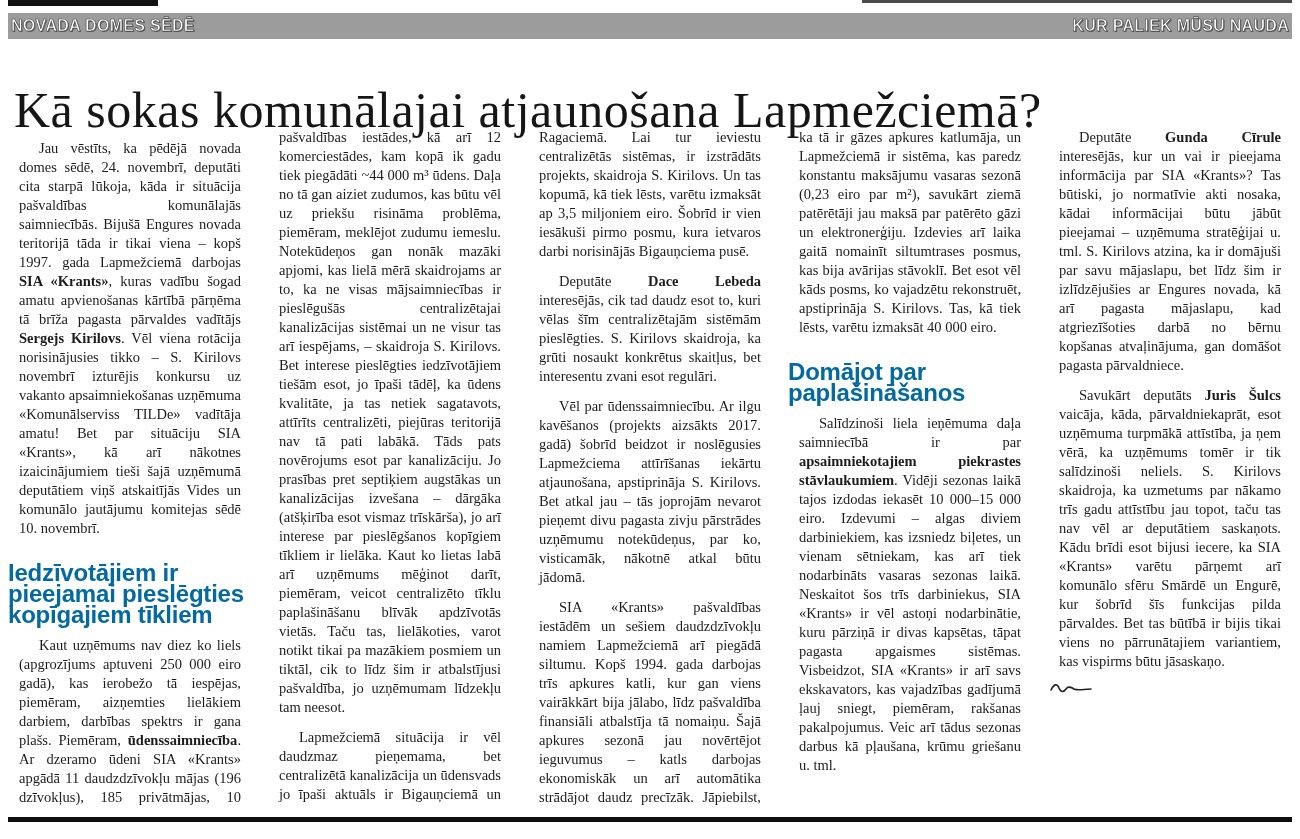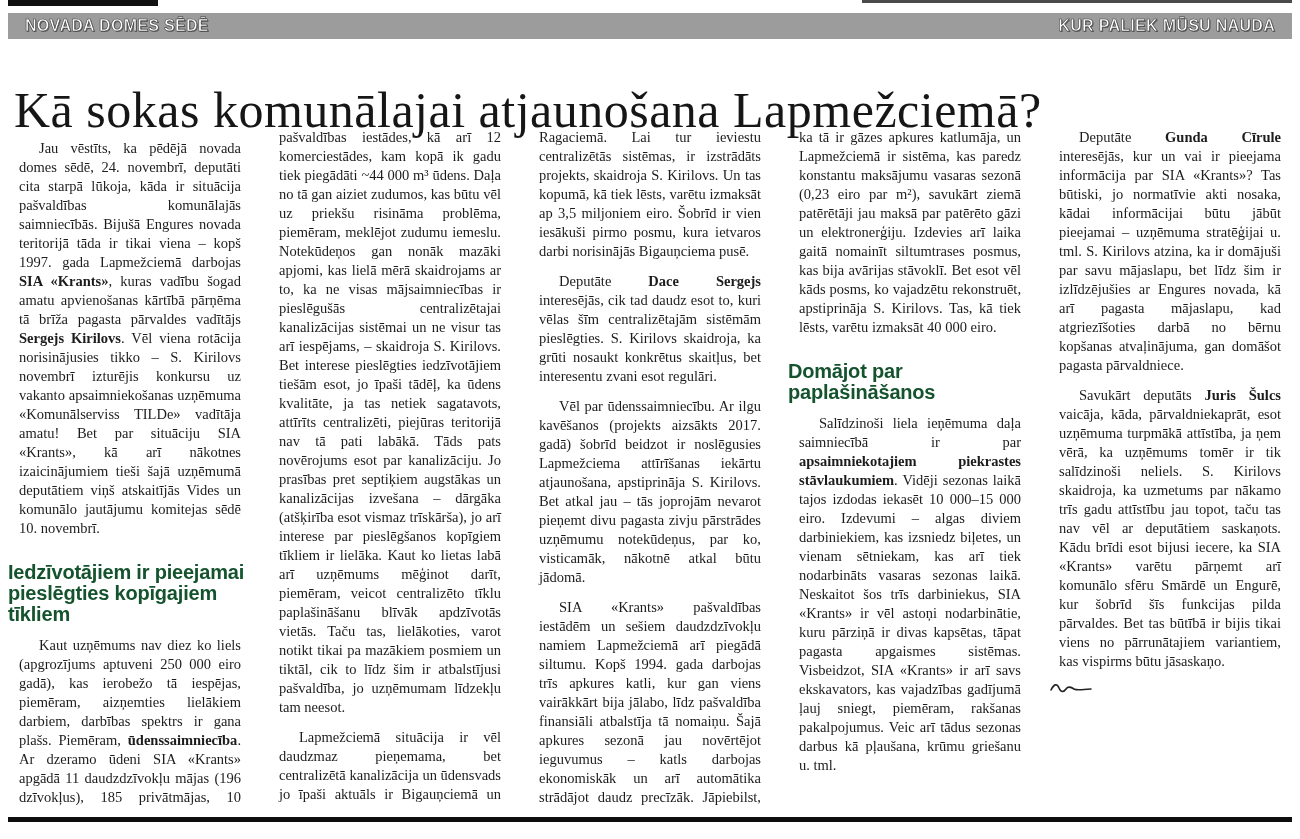--- a/index.html
+++ b/index.html
@@ -3,35 +3,35 @@
 <meta charset="utf-8">
 <style>
   html,body{margin:0;padding:0;background:#ffffff;}
   .page{position:relative;width:1300px;height:839px;background:#ffffff;overflow:hidden;
         font-family:"Liberation Serif",serif;color:#1c1c1c;}
   
   .fold-mark{position:absolute;left:8px;top:0;width:150px;height:6px;background:#111;}
   .top-rule{position:absolute;left:862px;top:0;width:430px;height:3px;background:#4a4a4a;}
   
   .kicker-bar{position:absolute;left:8px;top:13px;width:1284px;height:26px;background:#9c9c9c;
-              display:flex;justify-content:space-between;align-items:center;padding:0 17px;box-sizing:border-box;}
+              display:flex;justify-content:space-between;align-items:center;padding:0 3px;box-sizing:border-box;}
   .kicker{font-family:"Liberation Sans",sans-serif;font-weight:bold;font-size:16px;line-height:1;
           color:#ffffff;letter-spacing:.3px;-webkit-text-stroke:.6px #3f3f3f;
           text-shadow:1px 1px 0 rgba(40,40,40,.55);}
   
   .headline{position:absolute;left:14px;top:48px;width:1275px;
             font-family:"Liberation Serif",serif;font-weight:400;font-size:50px;line-height:1.12;
             letter-spacing:.5px;color:#161616;white-space:nowrap;}
   
   .article{position:absolute;left:8px;top:128px;width:1284px;height:688px;overflow:hidden;
            column-count:5;column-gap:16px;column-fill:balance;}
   .para{margin:11px;text-indent:20px;text-align:justify;font-size:14.5px;line-height:19px;color:#1c1c1c;}
   .para .b{font-weight:bold;}
   .subhead{margin:24px 0 4px 0;font-family:"Liberation Sans",sans-serif;font-weight:bold;
-           font-size:20px;line-height:21px;color:#14532d;letter-spacing:-.2px;break-after:avoid;}
+           font-size:24px;line-height:21px;color:#0369a1;letter-spacing:-.2px;break-after:avoid;}
   .endmark{display:block;margin:4px 0 0 2px;}
   
   .tail{break-inside:avoid;margin-top:12px;}
   .byline{border-top:1px solid #858585;border-bottom:1px solid #858585;
           padding:8px 0 9px 2px;margin:0 0 10px 0;
           font-family:"Liberation Sans",sans-serif;font-weight:bold;font-size:14px;
           letter-spacing:1.6px;color:#222;}
   .funding{position:relative;padding-left:2px;min-height:80px;}
   .funding-line{font-family:"Liberation Sans",sans-serif;font-style:italic;
                 font-size:15.5px;line-height:19.5px;color:#161616;}
@@ -56,21 +56,21 @@
   </div>
 
   <h1 class="headline">Kā sokas komunālajai atjaunošana Lapmežciemā?</h1>
 
   <div class="article" id="article-flow">
 
     <p class="para"><span>Jau vēstīts, ka pēdējā novada domes sēdē, 24. novembrī, deputāti cita starpā lūkoja, kāda ir situācija pašvaldības komunālajās saimniecībās. Bijušā Engures novada teritorijā tāda ir tikai viena – kopš 1997. gada Lapmežciemā darbojas </span><span class="b">SIA «Krants»</span><span>, kuras vadību šogad amatu apvienošanas kārtībā pārņēma tā brīža pagasta pārvaldes vadītājs </span><span class="b">Sergejs Kirilovs</span><span>. Vēl viena rotācija norisinājusies tikko – S. Kirilovs novembrī izturējis konkursu uz vakanto apsaimniekošanas uzņēmuma «Komunālserviss TILDe» vadītāja amatu! Bet par situāciju SIA «Krants», kā arī nākotnes izaicinājumiem tieši šajā uzņēmumā deputātiem viņš atskaitījās Vides un komunālo jautājumu komitejas sēdē 10. novembrī.</span></p>
       <h2 class="subhead">Iedzīvotājiem ir pieejamai pieslēgties kopīgajiem tīkliem</h2>
       <p class="para"><span>Kaut uzņēmums nav diez ko liels (apgrozījums aptuveni 250 000 eiro gadā), kas ierobežo tā iespējas, piemēram, aizņemties lielākiem darbiem, darbības spektrs ir gana plašs. Piemēram, </span><span class="b">ūdenssaimniecība</span><span>. Ar dzeramo ūdeni SIA «Krants» apgādā 11 daudzdzīvokļu mājas (196 dzīvokļus), 185 privātmājas, 10 pašvaldības iestādes, kā arī 12 komerciestādes, kam kopā ik gadu tiek piegādāti ~44 000 m³ ūdens. Daļa no tā gan aiziet zudumos, kas būtu vēl uz priekšu risināma problēma, piemēram, meklējot zudumu iemeslu. Notekūdeņos gan nonāk mazāki apjomi, kas lielā mērā skaidrojams ar to, ka ne visas mājsaimniecības ir pieslēgušās centralizētajai kanalizācijas sistēmai un ne visur tas arī iespējams, – skaidroja S. Kirilovs. Bet interese pieslēgties iedzīvotājiem tiešām esot, jo īpaši tādēļ, ka ūdens kvalitāte, ja tas netiek sagatavots, attīrīts centralizēti, piejūras teritorijā nav tā pati labākā. Tāds pats novērojums esot par kanalizāciju. Jo prasības pret septiķiem augstākas un kanalizācijas izvešana – dārgāka (atšķirība esot vismaz trīskārša), jo arī interese par pieslēgšanos kopīgiem tīkliem ir lielāka. Kaut ko lietas labā arī uzņēmums mēģinot darīt, piemēram, veicot centralizēto tīklu paplašināšanu blīvāk apdzīvotās vietās. Taču tas, lielākoties, varot notikt tikai pa mazākiem posmiem un tiktāl, cik to līdz šim ir atbalstījusi pašvaldība, jo uzņēmumam līdzekļu tam neesot.</span></p>
       <p class="para"><span>Lapmežciemā situācija ir vēl daudzmaz pieņemama, bet centralizētā kanalizācija un ūdensvads jo īpaši aktuāls ir Bigauņciemā un Ragaciemā. Lai tur ieviestu centralizētās sistēmas, ir izstrādāts projekts, skaidroja S. Kirilovs. Un tas kopumā, kā tiek lēsts, varētu izmaksāt ap 3,5 miljoniem eiro. Šobrīd ir vien iesākuši pirmo posmu, kura ietvaros darbi norisinājās Bigauņciema pusē.</span></p>
-      <p class="para"><span>Deputāte </span><span class="b">Dace Sergejs</span><span> interesējās, cik tad daudz esot to, kuri vēlas šīm centralizētajām sistēmām pieslēgties. S. Kirilovs skaidroja, ka grūti nosaukt konkrētus skaitļus, bet interesentu zvani esot regulāri.</span></p>
+      <p class="para"><span>Deputāte </span><span class="b">Dace Lebeda</span><span> interesējās, cik tad daudz esot to, kuri vēlas šīm centralizētajām sistēmām pieslēgties. S. Kirilovs skaidroja, ka grūti nosaukt konkrētus skaitļus, bet interesentu zvani esot regulāri.</span></p>
       <p class="para"><span>Vēl par ūdenssaimniecību. Ar ilgu kavēšanos (projekts aizsākts 2017.  gadā) šobrīd beidzot ir noslēgusies Lapmežciema attīrīšanas iekārtu atjaunošana, apstiprināja S. Kirilovs. Bet atkal jau – tās joprojām nevarot pieņemt divu pagasta zivju pārstrādes uzņēmumu notekūdeņus, par ko, visticamāk, nākotnē atkal būtu jādomā.</span></p>
       <p class="para"><span>SIA «Krants» pašvaldības iestādēm un sešiem daudzdzīvokļu namiem Lapmežciemā arī piegādā siltumu. Kopš 1994. gada darbojas trīs apkures katli, kur gan viens vairākkārt bija jālabo, līdz pašvaldība finansiāli atbalstīja tā nomaiņu. Šajā apkures sezonā jau novērtējot ieguvumus – katls darbojas ekonomiskāk un arī automātika strādājot daudz precīzāk. Jāpiebilst, ka tā ir gāzes apkures katlumāja, un Lapmežciemā ir sistēma, kas paredz konstantu maksājumu vasaras sezonā (0,23 eiro par m²), savukārt ziemā patērētāji jau maksā par patērēto gāzi un elektronerģiju. Izdevies arī laika gaitā nomainīt siltumtrases posmus, kas bija avārijas stāvoklī. Bet esot vēl kāds posms, ko vajadzētu rekonstruēt, apstiprināja S. Kirilovs. Tas, kā tiek lēsts, varētu izmaksāt 40 000  eiro.</span></p>
       <h2 class="subhead">Domājot par paplašināšanos</h2>
       <p class="para"><span>Salīdzinoši liela ieņēmuma daļa saimniecībā ir par </span><span class="b">apsaimniekotajiem piekrastes stāvlaukumiem</span><span>. Vidēji sezonas laikā tajos izdodas iekasēt 10 000–15 000 eiro. Izdevumi – algas diviem darbiniekiem, kas izsniedz biļetes, un vienam sētniekam, kas arī tiek nodarbināts vasaras sezonas laikā. Neskaitot šos trīs darbiniekus, SIA «Krants» ir vēl astoņi nodarbinātie, kuru pārziņā ir  divas kapsētas, tāpat pagasta apgaismes sistēmas. Visbeidzot, SIA «Krants» ir arī savs ekskavators, kas vajadzības gadījumā ļauj sniegt, piemēram, rakšanas pakalpojumus. Veic arī tādus sezonas darbus kā pļaušana, krūmu griešanu u. tml.</span></p>
       <p class="para"><span>Deputāte </span><span class="b">Gunda Cīrule</span><span> interesējās, kur un vai ir pieejama informācija par SIA «Krants»? Tas būtiski, jo normatīvie akti nosaka, kādai informācijai būtu jābūt pieejamai – uzņēmuma stratēģijai u. tml. S. Kirilovs atzina, ka ir domājuši par savu mājaslapu, bet līdz šim ir izlīdzējušies ar Engures novada, kā arī pagasta mājaslapu, kad atgriezīšoties darbā no bērnu kopšanas atvaļinājuma, gan domāšot pagasta pārvaldniece.</span></p>
       <p class="para"><span>Savukārt deputāts </span><span class="b">Juris Šulcs</span><span> vaicāja, kāda, pārvaldniekaprāt, esot uzņēmuma turpmākā attīstība, ja ņem vērā, ka uzņēmums tomēr ir tik salīdzinoši neliels. S. Kirilovs skaidroja, ka uzmetums par nākamo trīs gadu attīstību jau topot, taču tas nav vēl ar deputātiem saskaņots. Kādu brīdi esot bijusi iecere, ka SIA «Krants» varētu pārņemt arī komunālo sfēru Smārdē un Engurē, kur šobrīd šīs funkcijas pilda pārvaldes. Bet tas būtībā ir bijis tikai viens no pārrunātajiem variantiem, kas vispirms būtu jāsaskaņo.</span></p>
       <svg id="endmark" class="endmark" width="42" height="12" viewBox="0 0 42 12">
       <path d="M1 8 C4 2, 7 1, 9 6 C11 11, 14 10, 16 7 C18 4, 21 5, 24 7 C28 9, 34 7, 41 7" stroke="#222" stroke-width="1.6" fill="none" stroke-linecap="round"></path>
     </svg>
 

